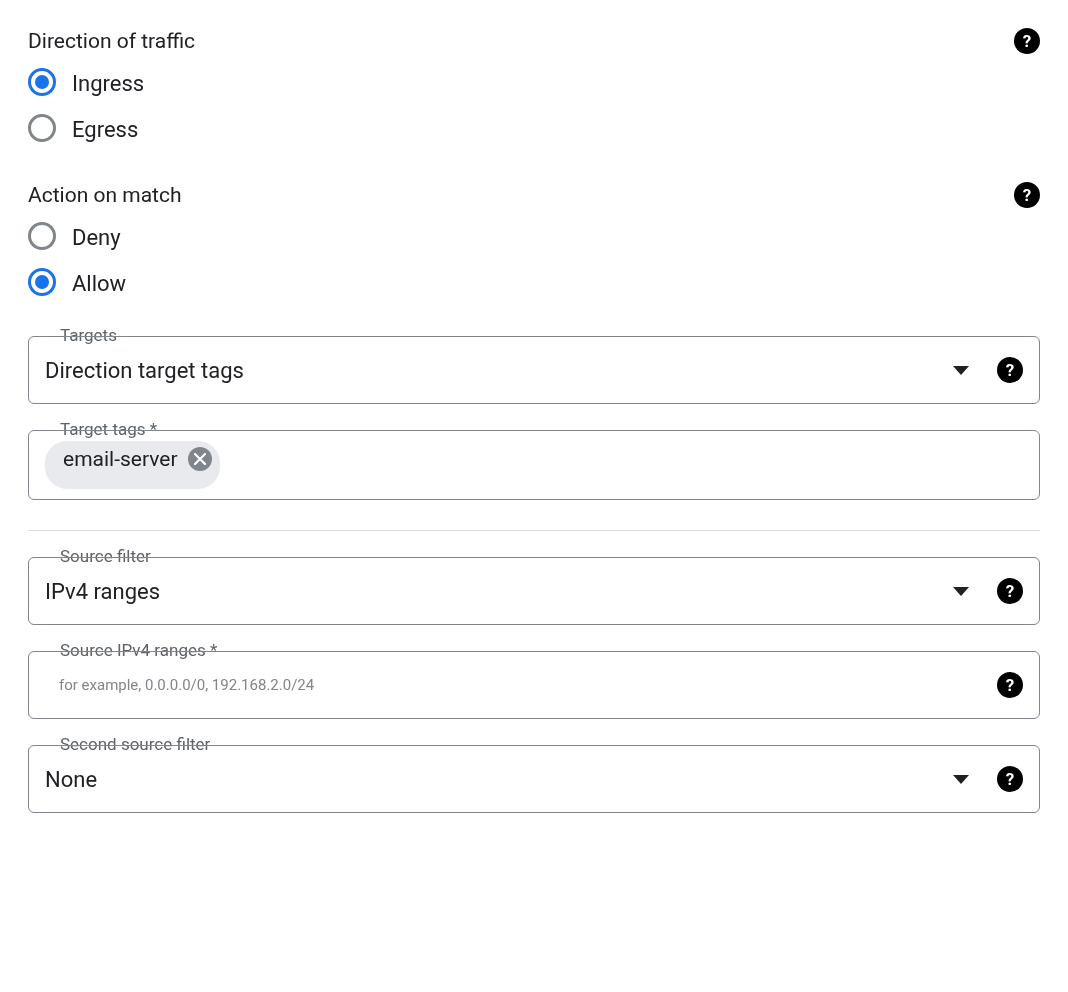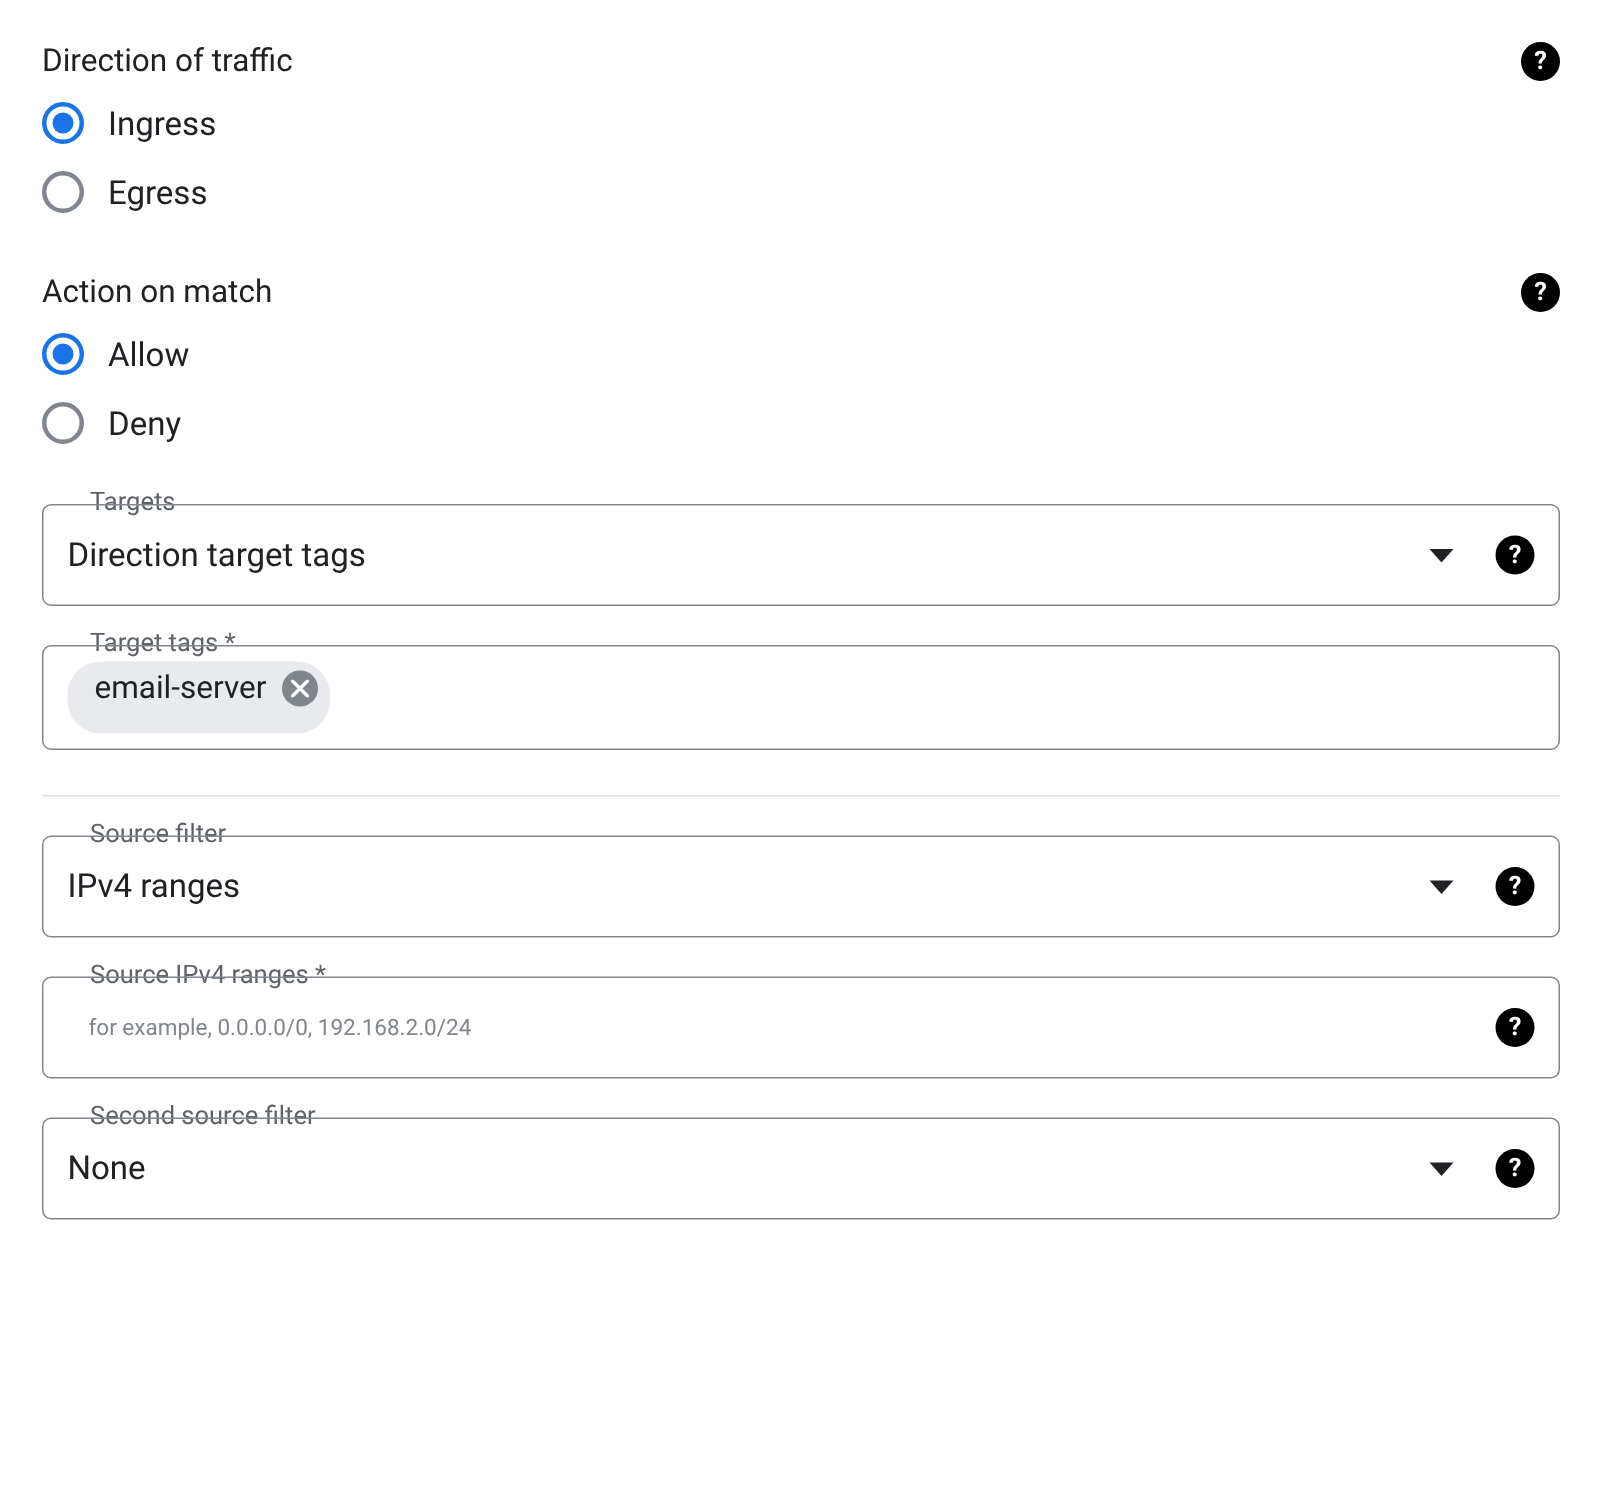--- a/index.html
+++ b/index.html
@@ -179,28 +179,28 @@
     <span class="radio-label">Egress</span>
   </div>
 </div>
 
 <div class="section-label">
   <span>Action on match</span>
   <span class="help-icon">?</span>
 </div>
 <div class="radio-group">
   <div class="radio-option">
+    <span class="radio-outer"></span>
+    <span class="radio-label">Deny</span>
+  </div>
+  <div class="radio-option">
     <span class="radio-outer selected">
         <span class="radio-inner"></span>
       </span>
     <span class="radio-label">Allow</span>
-  </div>
-  <div class="radio-option">
-    <span class="radio-outer"></span>
-    <span class="radio-label">Deny</span>
   </div>
 </div>
 
 <div class="field-wrap">
   <div class="field-legend">Targets</div>
   <div class="field-box">
     <span class="field-value">Direction target tags</span>
     <div class="field-right">
       <span class="dropdown-arrow"></span>
       <span class="help-icon">?</span>

